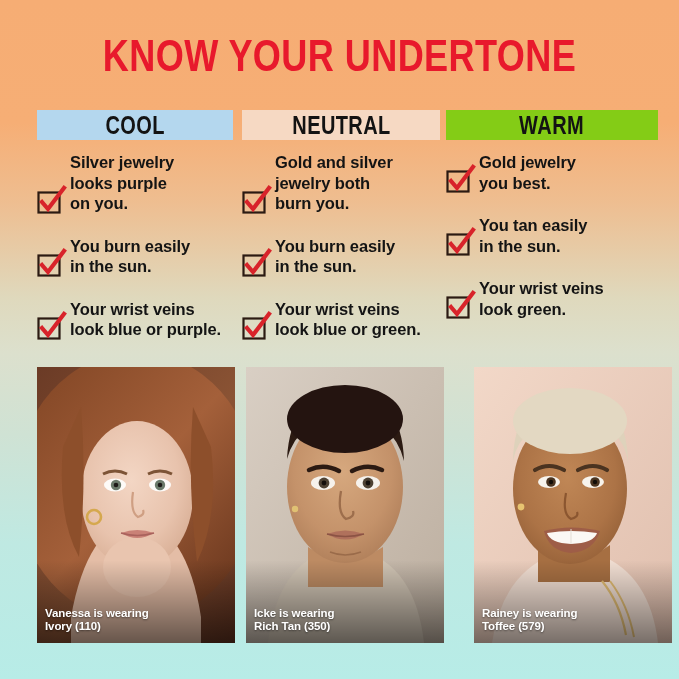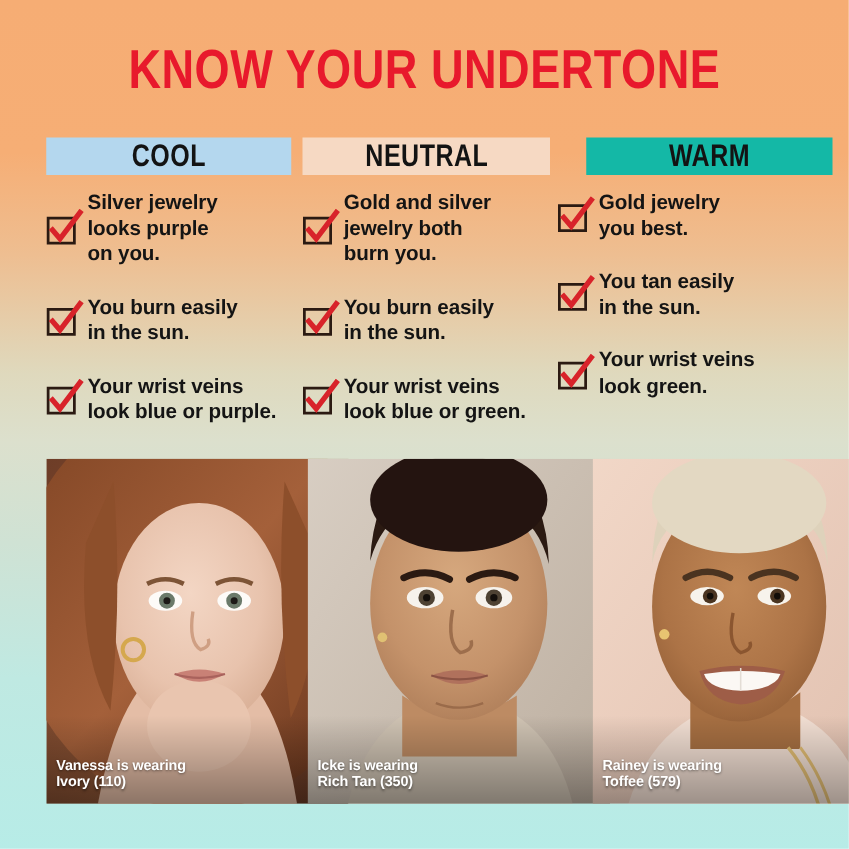--- a/index.html
+++ b/index.html
@@ -39,42 +39,41 @@
     display:flex;align-items:center;justify-content:center;
   }
   .headbar .lbl{
     font-weight:bold;font-size:25px;color:#131313;
     letter-spacing:0.5px;
     transform:scaleX(0.80);transform-origin:center;
     white-space:nowrap;
   }
   #hb-cool   {left:37px; width:196px; background:#b4d7ee;}
   #hb-neutral{left:242px;width:198px; background:#f6d9c3;justify-content:center;}
-  #hb-warm   {left:446px;width:197px; background:#14b8a6;margin-left:23px;}
+  #hb-warm   {left:446px;width:212px; background:#84cc16;}
 
   
   .col{position:absolute;top:152px;width:210px;}
   #col-cool{left:37px;}
   #col-neutral{left:242px;}
   #col-warm{left:446px;}
 
-  .item{display:flex;align-items:center;margin-bottom:22px;}
+  .item{display:flex;align-items:flex-end;margin-bottom:22px;}
   .cbwrap{position:relative;width:26px;height:24px;flex:0 0 26px;margin-right:7px;margin-top:2px;}
   .cbwrap svg{position:absolute;left:-1px;top:-5px;}
   .itxt{
     font-size:16.5px;line-height:20.5px;color:#141414;
     font-weight:bold;letter-spacing:-0.1px;
   }
   .itxt span{display:block;}
 
   
   .photo{
     position:absolute;top:367px;height:276px;width:198px;
     overflow:hidden;
-    padding-left:44px;
   }
   #photo-cool{left:37px;}
   #photo-neutral{left:246px;}
   #photo-warm{left:444px;margin-left:30px;}
 
   .face{position:absolute;left:0;top:0;width:100%;height:100%;}
 
   .cap{
     position:absolute;left:8px;bottom:11px;
     color:#ffffff;font-size:11.5px;font-weight:bold;line-height:12.5px;

